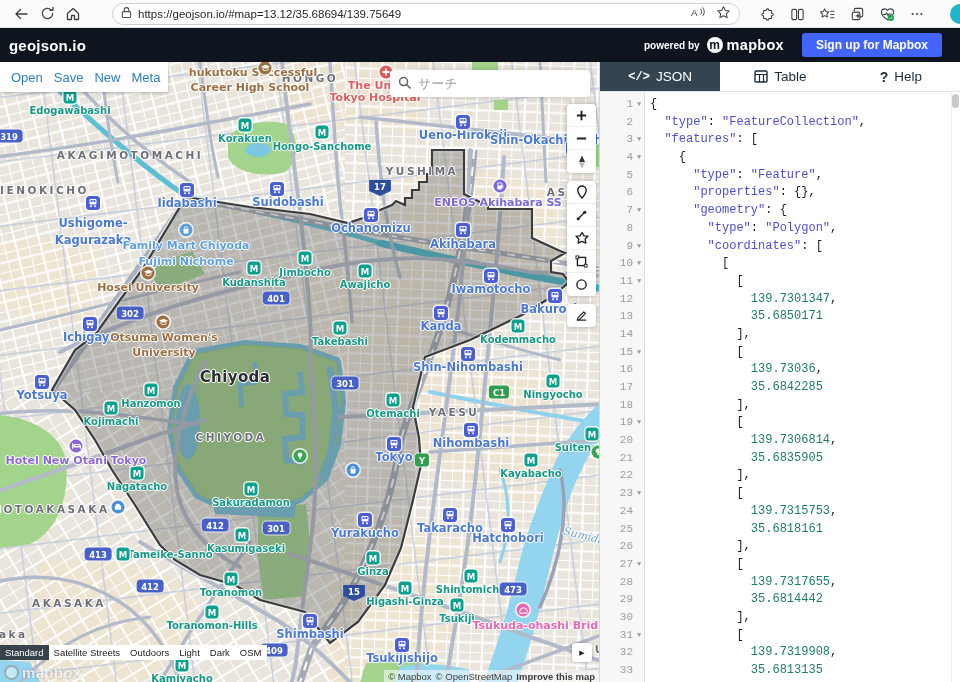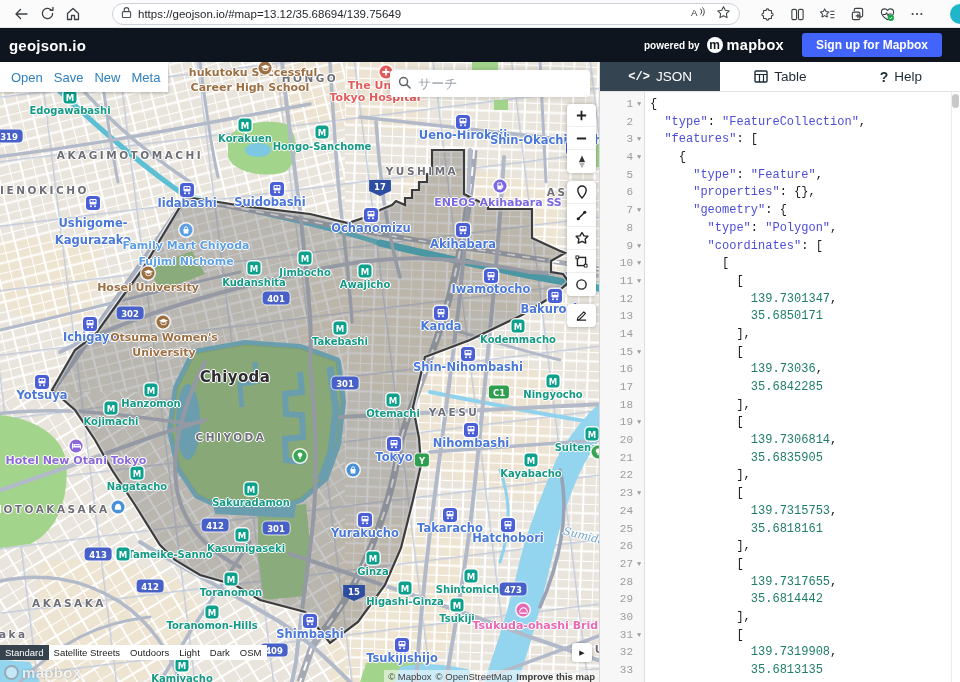--- a/index.html
+++ b/index.html
@@ -407,21 +407,21 @@
         <span class="lab st-blue" style="left: 187px; top: 141px;">Iidabashi</span>
         <div class="micon rail" style="left: 187px; top: 128px;">
           <svg width="10" height="10" viewBox="0 0 10 10">
             <rect x="1.5" y="1" width="7" height="5.5" rx="1.2" fill="#fff"></rect>
             <rect x="2.6" y="2" width="2" height="2" fill="#4a5fd6"></rect>
             <rect x="5.4" y="2" width="2" height="2" fill="#4a5fd6"></rect>
             <circle cx="3" cy="8.3" r="1" fill="#fff"></circle>
             <circle cx="7" cy="8.3" r="1" fill="#fff"></circle>
           </svg>
         </div>
-        <span class="lab st-blue" style="left: 270px; top: 140px;">Suidobashi</span>
+        <span class="lab st-blue" style="left: 288px; top: 140px;">Suidobashi</span>
         <div class="micon rail" style="left: 277px; top: 127px;">
           <svg width="10" height="10" viewBox="0 0 10 10">
             <rect x="1.5" y="1" width="7" height="5.5" rx="1.2" fill="#fff"></rect>
             <rect x="2.6" y="2" width="2" height="2" fill="#4a5fd6"></rect>
             <rect x="5.4" y="2" width="2" height="2" fill="#4a5fd6"></rect>
             <circle cx="3" cy="8.3" r="1" fill="#fff"></circle>
             <circle cx="7" cy="8.3" r="1" fill="#fff"></circle>
           </svg>
         </div>
         <span class="lab st-blue" style="left: 93px; top: 161px;">Ushigome-</span>

